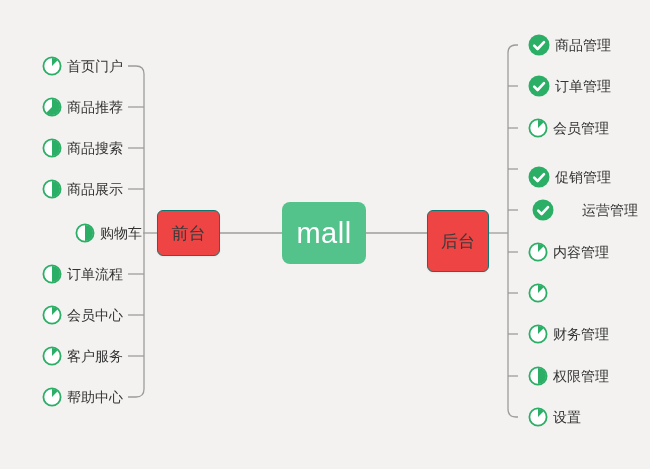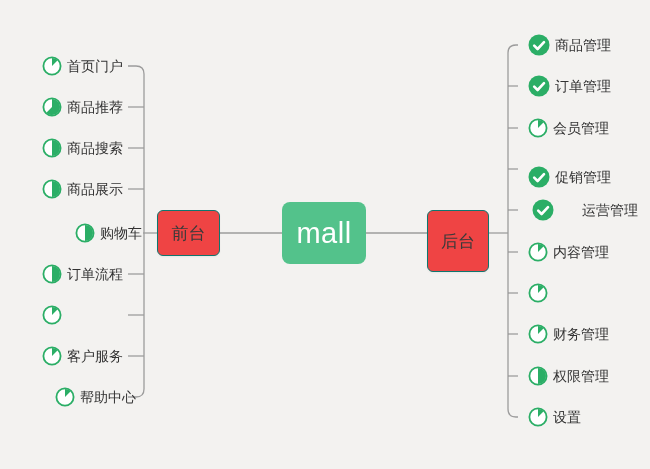--- a/index.html
+++ b/index.html
@@ -123,31 +123,32 @@
     </span>
   <span class="label">订单流程</span>
 </div>
 <div class="node-item" style="left:42px;top:302px;">
   <span class="icon-slot">
       <svg width="20" height="20" viewBox="0 0 20 20" xmlns="http://www.w3.org/2000/svg">
         <circle cx="10" cy="10" r="8.6" fill="#ffffff" stroke="#2BAE66" stroke-width="1.8"></circle>
         <path d="M10,10 L10,2 A8,8 0 0 1 15.66,4.34 Z" fill="#2BAE66"></path>
       </svg>
     </span>
+  <span class="label">会员中心</span>
 </div>
 <div class="node-item" style="left:42px;top:343px;">
   <span class="icon-slot">
       <svg width="20" height="20" viewBox="0 0 20 20" xmlns="http://www.w3.org/2000/svg">
         <circle cx="10" cy="10" r="8.6" fill="#ffffff" stroke="#2BAE66" stroke-width="1.8"></circle>
         <path d="M10,10 L10,2 A8,8 0 0 1 15.66,4.34 Z" fill="#2BAE66"></path>
       </svg>
     </span>
   <span class="label">客户服务</span>
 </div>
-<div class="node-item" style="left:55px;top:384px;">
+<div class="node-item" style="left:42px;top:384px;">
   <span class="icon-slot">
       <svg width="20" height="20" viewBox="0 0 20 20" xmlns="http://www.w3.org/2000/svg">
         <circle cx="10" cy="10" r="8.6" fill="#ffffff" stroke="#2BAE66" stroke-width="1.8"></circle>
         <path d="M10,10 L10,2 A8,8 0 0 1 15.66,4.34 Z" fill="#2BAE66"></path>
       </svg>
     </span>
   <span class="label">帮助中心</span>
 </div>
 
 <div class="node-item" style="left:528px;top:32px;">

